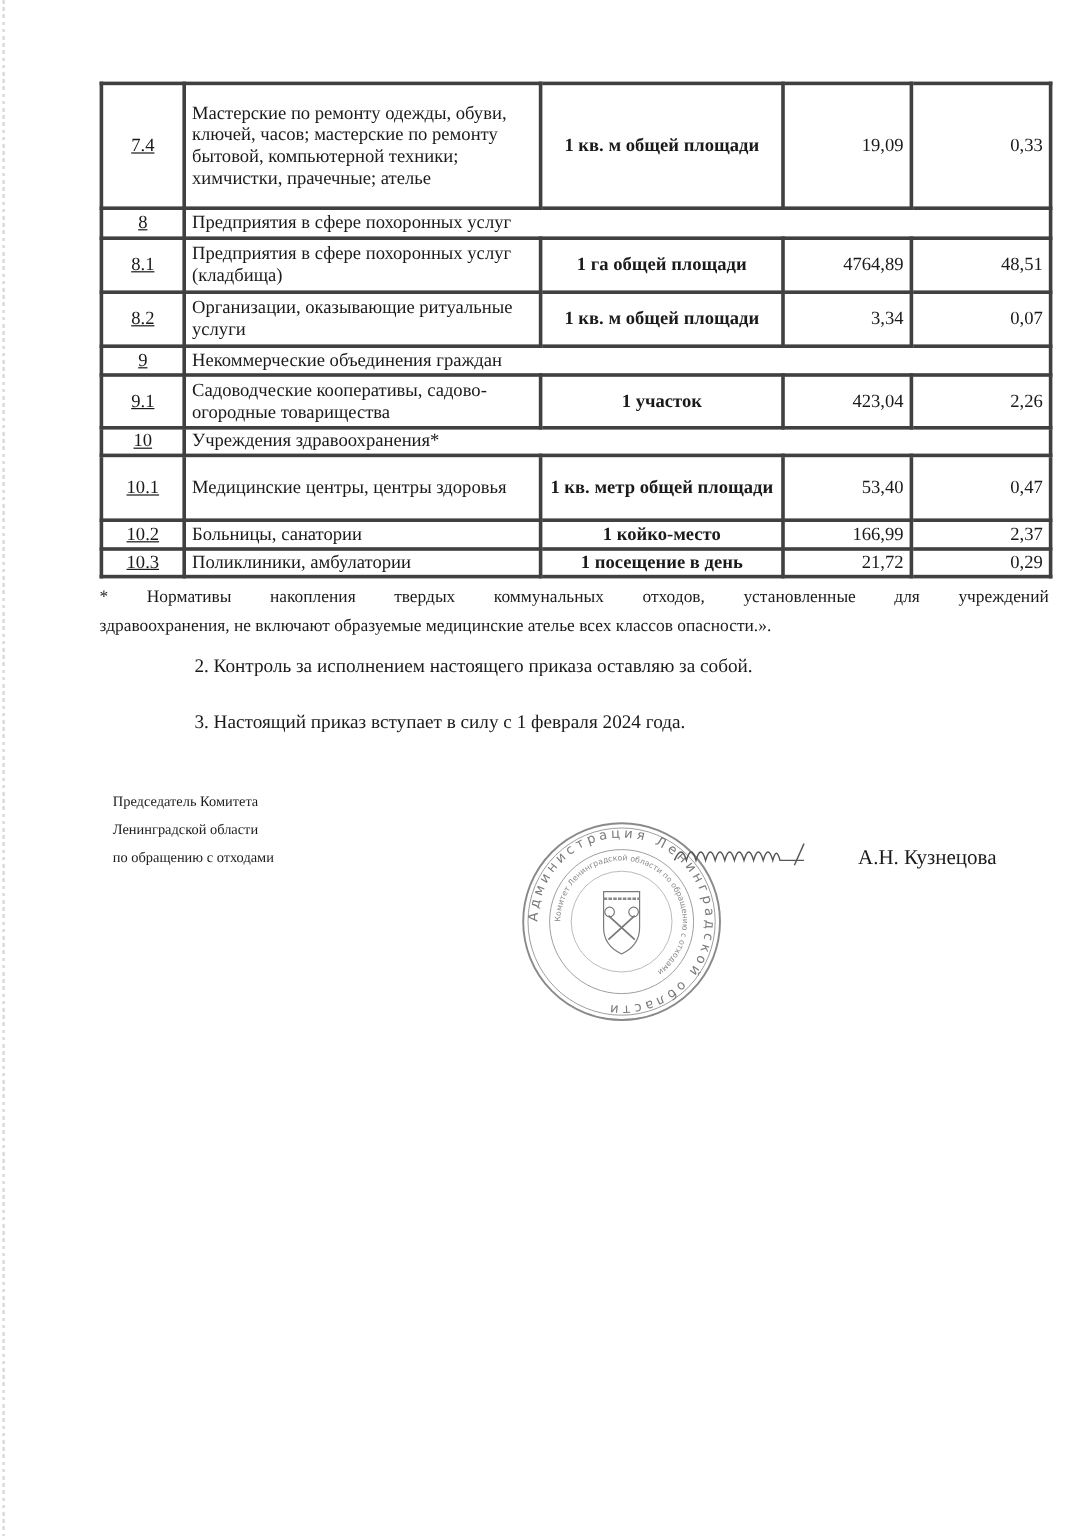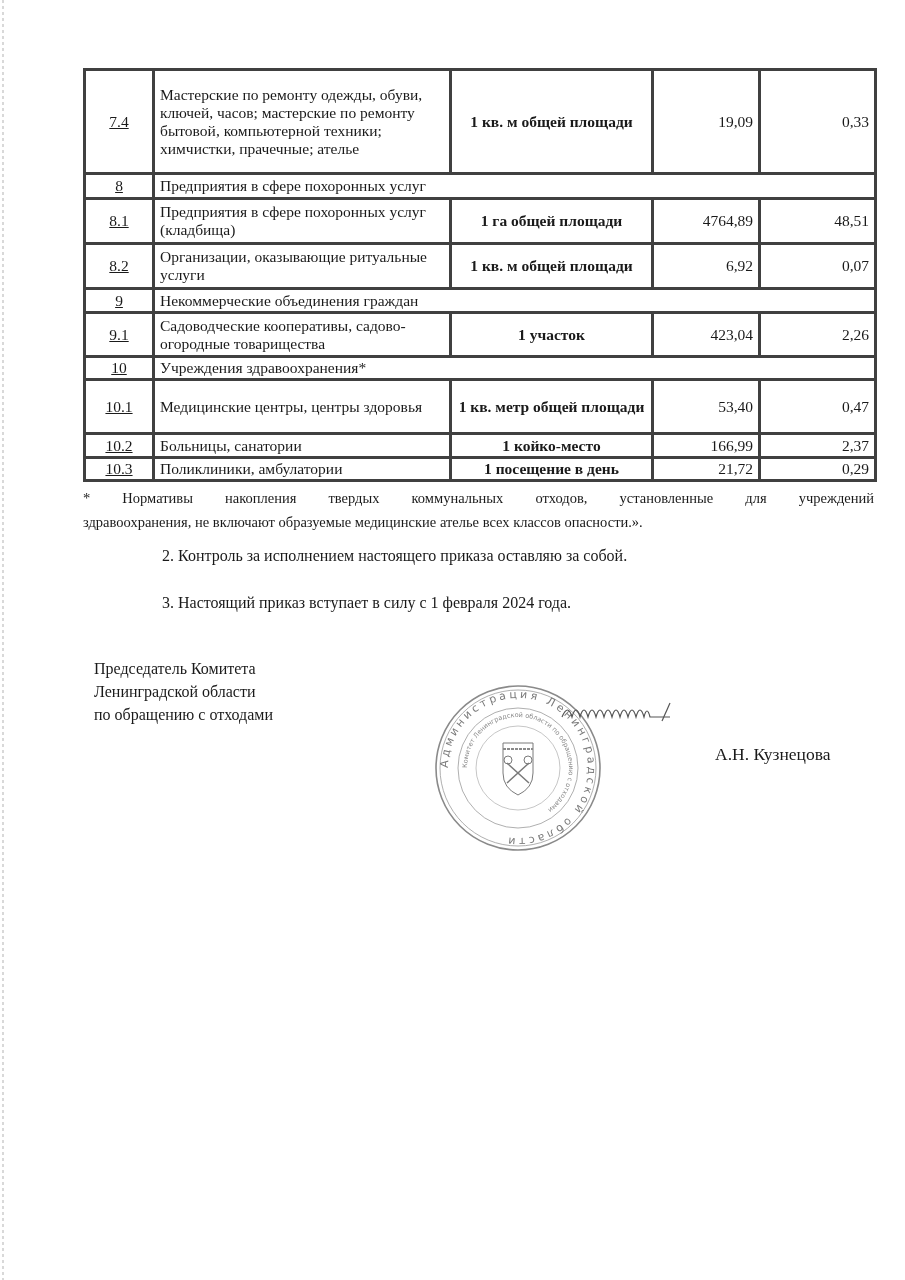--- a/index.html
+++ b/index.html
@@ -20,22 +20,22 @@
     td.num { text-align: center; text-decoration: underline; }
     td.desc { text-align: left; }
     td.unit { text-align: center; font-weight: bold; }
     td.v { text-align: right; }
     .footnote {
       position: absolute; left: 83px; top: 486px; width: 791px;
       font-size: 14.5px; line-height: 24px; text-align: justify; text-align-last: left;
     }
     .footnote .l1 { text-align: justify; text-align-last: justify; display:block; }
     .para { position: absolute; left: 162px; font-size: 16px; }
-    .sig-block { position: absolute; left: 94px; top: 657px; font-size: 16px; line-height: 23px; }
-    .signer { position: absolute; left: 715px; top: 704px; font-size: 17.5px; margin-top: 40px; }
+    .sig-block { position: absolute; left: 94px; top: 657px; font-size: 12px; line-height: 23px; }
+    .signer { position: absolute; left: 715px; top: 704px; font-size: 17.5px; }
     .stamp { position: absolute; left: 433px; top: 683px; width: 170px; height: 170px; }
     .signature { position: absolute; left: 560px; top: 697px; width: 130px; height: 30px; }
   </style>
 </head>
 <body>
 
 <div class="scan-edge"></div>
 
 <table class="norms">
   <colgroup>
@@ -61,21 +61,21 @@
       <td class="num">8.1</td>
       <td class="desc">Предприятия в сфере похоронных услуг (кладбища)</td>
       <td class="unit">1 га общей площади</td>
       <td class="v">4764,89</td>
       <td class="v">48,51</td>
     </tr>
     <tr style="height:45px">
       <td class="num">8.2</td>
       <td class="desc">Организации, оказывающие ритуальные услуги</td>
       <td class="unit">1 кв. м общей площади</td>
-      <td class="v">6,92</td>
+      <td class="v">3,34</td>
       <td class="v">0,07</td>
     </tr>
     <tr style="height:24px">
       <td class="num">9</td>
       <td class="desc" colspan="4">Некоммерческие объединения граждан</td>
     </tr>
     <tr style="height:44px">
       <td class="num">9.1</td>
       <td class="desc">Садоводческие кооперативы, садово-огородные товарищества</td>
       <td class="unit">1 участок</td>

